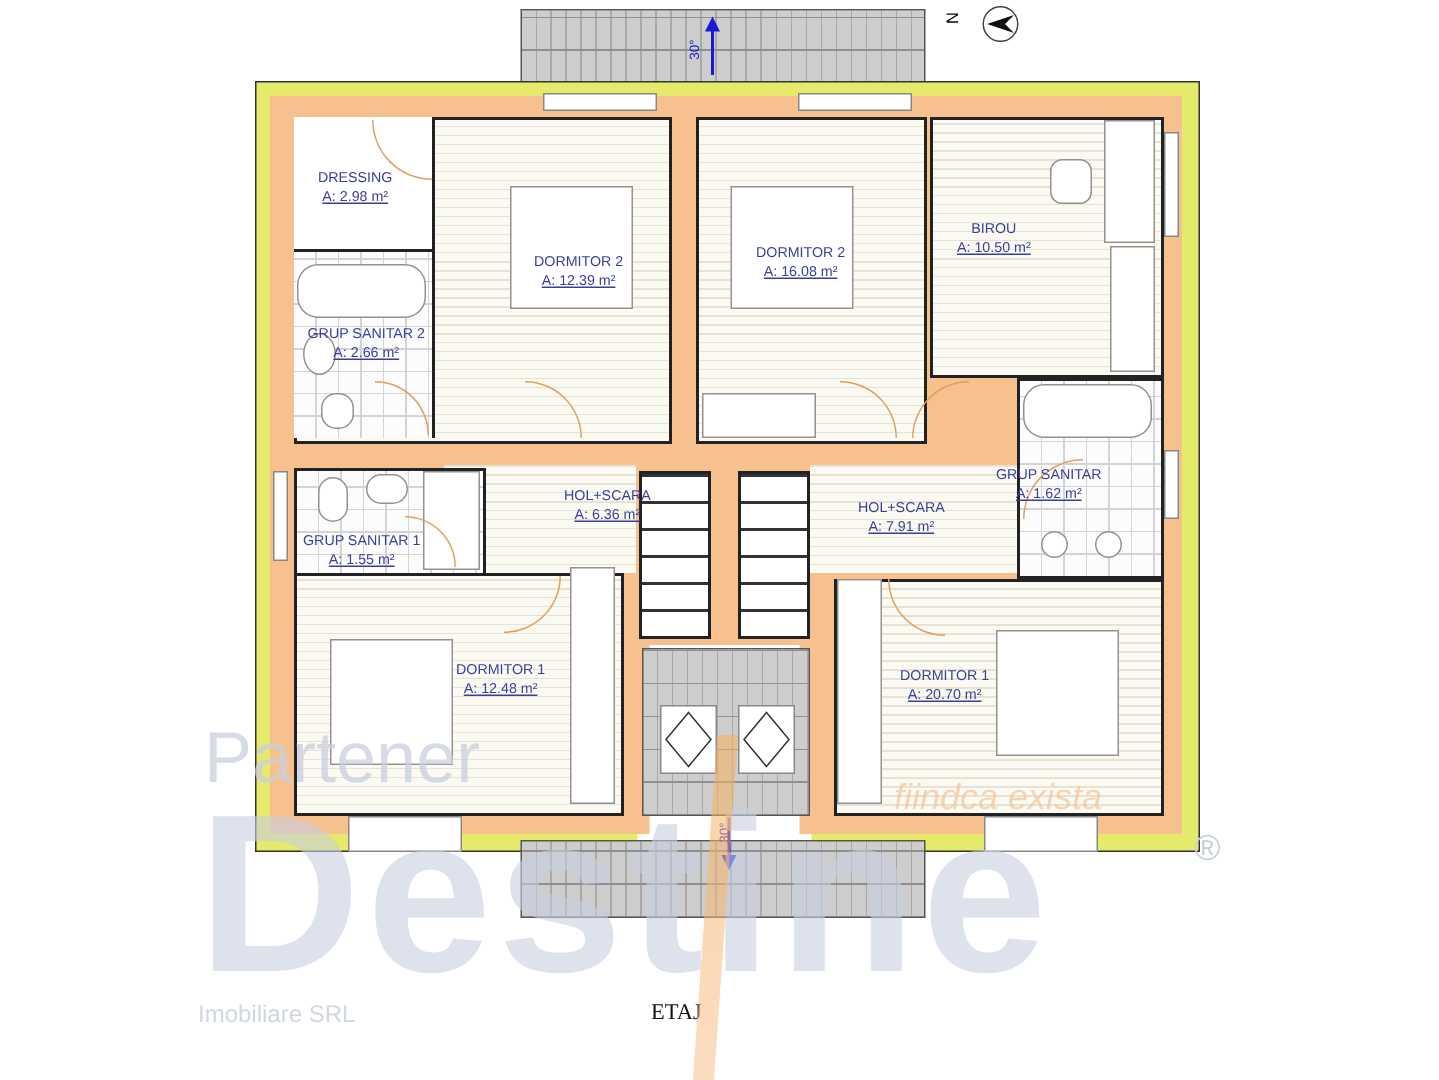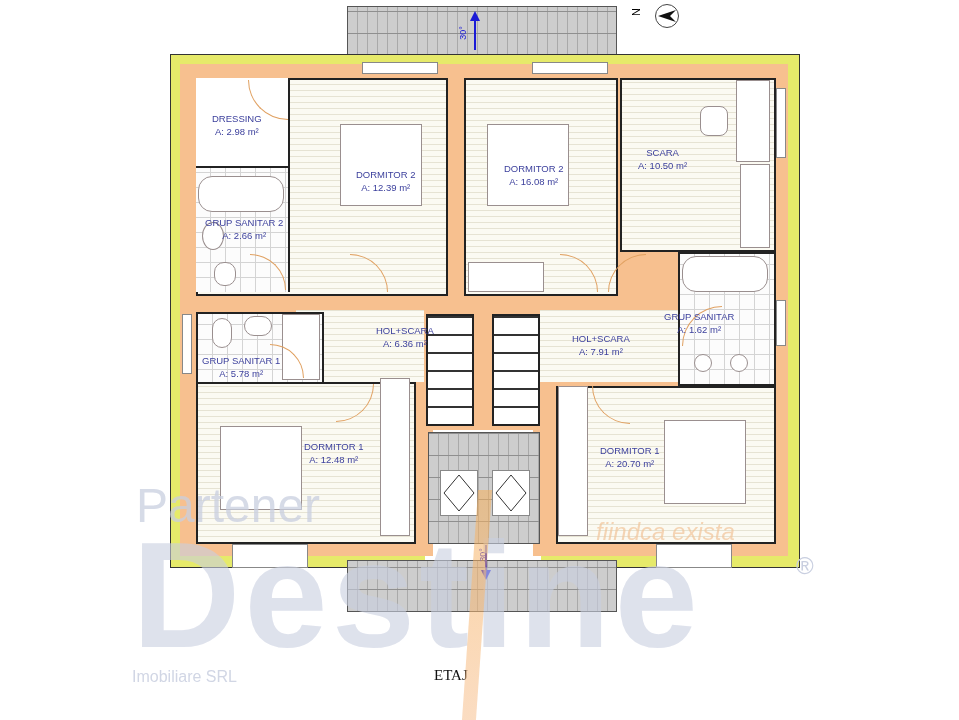--- a/index.html
+++ b/index.html
@@ -9,21 +9,21 @@
      repeating-linear-gradient(0deg,transparent 0 21px,#8f8f8f 21px 22px),
      repeating-linear-gradient(90deg,#cdcdcd 0 9px,#a9a9a9 9px 10px);border:1px solid #555;}
   .yellow{background:#e6ea6a;}
   .brick{background:#f7c08f;}
   .floor{background:repeating-linear-gradient(0deg,#fbfaf2 0 5px,#e6e3d3 5px 6px);}
   .tile{background:
      repeating-linear-gradient(0deg,transparent 0 14px,#d4d4d4 14px 15px),
      repeating-linear-gradient(90deg,#fcfcfc 0 14px,#d4d4d4 14px 15px);}
   .label{color:#3b3f9c;font-size:9.5px;text-align:center;line-height:13px;white-space:nowrap;}
   .lbl-name{display:block;}
-  .lbl-area{display:block;}
+  .lbl-area{display:block;text-decoration:underline;}
   .furn{border:1.5px solid #9a8f8f;background:#ffffff;box-sizing:border-box;}
   .door{border:1.5px solid #e0a060;border-radius:0 100% 0 0;box-sizing:border-box;border-left:none;border-bottom:none;}
   .win{background:#ffffff;border:1px solid #888;box-sizing:border-box;}
   .stairs{background:repeating-linear-gradient(0deg,#ffffff 0 16px,#333 16px 18px);border:2px solid #222;box-sizing:border-box;}
   .wm{color:#c9cfe0;font-weight:bold;}
   .arrow-up{width:0;height:0;border-left:5px solid transparent;border-right:5px solid transparent;border-bottom:10px solid #1a1ad6;}
   .arrow-down{width:0;height:0;border-left:5px solid transparent;border-right:5px solid transparent;border-top:10px solid #1a1ad6;}
   .slope{color:#1a1ad6;font-size:9px;transform:rotate(-90deg);transform-origin:center;}
 </style>
 </head>
@@ -132,26 +132,26 @@
 </div>
 <div class="abs label" style="left:205px;top:216px;">
   <span class="lbl-name">GRUP SANITAR 2</span>
   <span class="lbl-area">A: 2.66 m²</span>
 </div>
 <div class="abs label" style="left:504px;top:162px;">
   <span class="lbl-name">DORMITOR 2</span>
   <span class="lbl-area">A: 16.08 m²</span>
 </div>
 <div class="abs label" style="left:638px;top:146px;">
-  <span class="lbl-name">SCARA</span>
+  <span class="lbl-name">BIROU</span>
   <span class="lbl-area">A: 10.50 m²</span>
 </div>
 <div class="abs label" style="left:202px;top:354px;">
   <span class="lbl-name">GRUP SANITAR 1</span>
-  <span class="lbl-area">A: 5.78 m²</span>
+  <span class="lbl-area">A: 1.55 m²</span>
 </div>
 <div class="abs label" style="left:376px;top:324px;">
   <span class="lbl-name">HOL+SCARA</span>
   <span class="lbl-area">A: 6.36 m²</span>
 </div>
 <div class="abs label" style="left:572px;top:332px;">
   <span class="lbl-name">HOL+SCARA</span>
   <span class="lbl-area">A: 7.91 m²</span>
 </div>
 <div class="abs label" style="left:664px;top:310px;">

